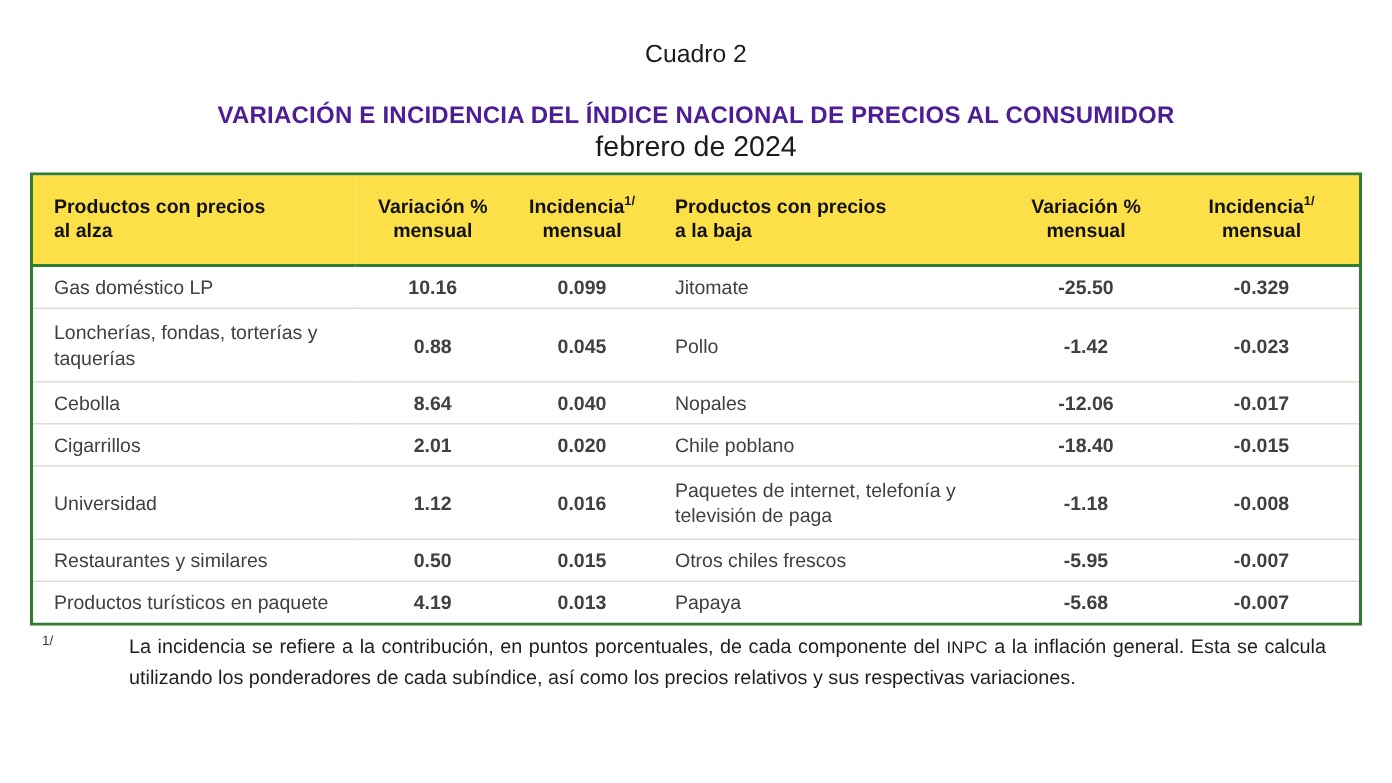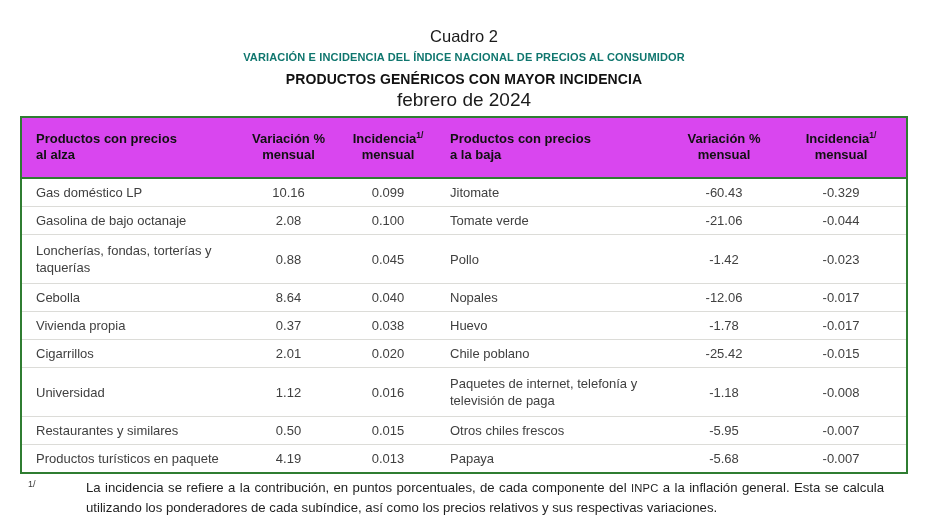--- a/index.html
+++ b/index.html
@@ -27,26 +27,26 @@
     padding-top: 26px;
     text-align: center;
   }
   .title-cuadro {
     font-size: 16.5px;
     font-weight: 400;
     line-height: 21px;
     color: #1a1a1a;
   }
   .title-main {
-    font-size: 11px;
+    font-size: 16px;
     font-weight: bold;
     line-height: 21px;
     letter-spacing: 0.15px;
-    margin-top: 0;
-    color: #0f766e;
+    margin-top: 20px;
+    color: #4c1d95;
   }
   .title-sub {
     font-size: 14px;
     font-weight: bold;
     line-height: 20px;
     letter-spacing: 0.1px;
     margin-top: 1px;
     color: #111111;
   }
   .title-period {
@@ -69,21 +69,21 @@
     table-layout: fixed;
   }
   table.cuadro col.c-name  { width: 215px; }
   table.cuadro col.c-var   { width: 103px; }
   table.cuadro col.c-inc   { width: 96px; }
   table.cuadro col.c-name2 { width: 236px; }
   table.cuadro col.c-var2  { width: 104px; }
   table.cuadro col.c-inc2  { width: 130px; }
 
   thead th {
-    background: #d946ef;
+    background: #fde047;
     font-size: 13px;
     font-weight: bold;
     color: #111111;
     line-height: 16px;
     padding: 13px 10px 14px 10px;
     vertical-align: top;
     border: none;
   }
   thead th.h-left   { text-align: left; padding-left: 14px; }
   thead th.h-num    { text-align: center; }
@@ -102,21 +102,21 @@
 
   tbody td {
     font-size: 13px;
     line-height: 17px;
     color: #404040;
     padding: 5px 10px;
     vertical-align: middle;
     background: #ffffff;
   }
   tbody td.name  { text-align: left; padding-left: 14px; }
-  tbody td.num   { text-align: center; }
+  tbody td.num   { text-align: center; font-weight: bold; }
   tbody tr.tall td { padding-top: 7px; padding-bottom: 7px; }
 
   
   .notes {
     margin-top: 4px;
     padding-left: 8px;
   }
   .note-row {
     display: flex;
     align-items: flex-start;
@@ -142,21 +142,20 @@
   }
 </style>
 </head>
 <body>
 
 <div class="page">
 
   <div class="titles">
     <div class="title-cuadro">Cuadro 2</div>
     <div class="title-main">VARIACIÓN E INCIDENCIA DEL ÍNDICE NACIONAL DE PRECIOS AL CONSUMIDOR</div>
-    <div class="title-sub">PRODUCTOS GENÉRICOS CON MAYOR INCIDENCIA</div>
     <div class="title-period">febrero de 2024</div>
   </div>
 
   <div class="table-wrap">
     <table class="cuadro">
       <colgroup>
         <col class="c-name">
           <col class="c-var">
           <col class="c-inc">
         <col class="c-name2">
@@ -190,61 +189,45 @@
             <span class="hl">mensual</span>
           </th>
         </tr>
       </thead>
       <tbody id="table-body">
           <tr>
             <td class="name">Gas doméstico LP</td>
             <td class="num">10.16</td>
             <td class="num">0.099</td>
             <td class="name">Jitomate</td>
-            <td class="num">-60.43</td>
+            <td class="num">-25.50</td>
             <td class="num">-0.329</td>
-          </tr>
-          <tr>
-            <td class="name">Gasolina de bajo octanaje</td>
-            <td class="num">2.08</td>
-            <td class="num">0.100</td>
-            <td class="name">Tomate verde</td>
-            <td class="num">-21.06</td>
-            <td class="num">-0.044</td>
           </tr>
           <tr class="tall">
             <td class="name">Loncherías, fondas, torterías y taquerías</td>
             <td class="num">0.88</td>
             <td class="num">0.045</td>
             <td class="name">Pollo</td>
             <td class="num">-1.42</td>
             <td class="num">-0.023</td>
           </tr>
           <tr>
             <td class="name">Cebolla</td>
             <td class="num">8.64</td>
             <td class="num">0.040</td>
             <td class="name">Nopales</td>
             <td class="num">-12.06</td>
             <td class="num">-0.017</td>
           </tr>
           <tr>
-            <td class="name">Vivienda propia</td>
-            <td class="num">0.37</td>
-            <td class="num">0.038</td>
-            <td class="name">Huevo</td>
-            <td class="num">-1.78</td>
-            <td class="num">-0.017</td>
-          </tr>
-          <tr>
             <td class="name">Cigarrillos</td>
             <td class="num">2.01</td>
             <td class="num">0.020</td>
             <td class="name">Chile poblano</td>
-            <td class="num">-25.42</td>
+            <td class="num">-18.40</td>
             <td class="num">-0.015</td>
           </tr>
           <tr class="tall">
             <td class="name">Universidad</td>
             <td class="num">1.12</td>
             <td class="num">0.016</td>
             <td class="name">Paquetes de internet, telefonía y televisión de paga</td>
             <td class="num">-1.18</td>
             <td class="num">-0.008</td>
           </tr>

